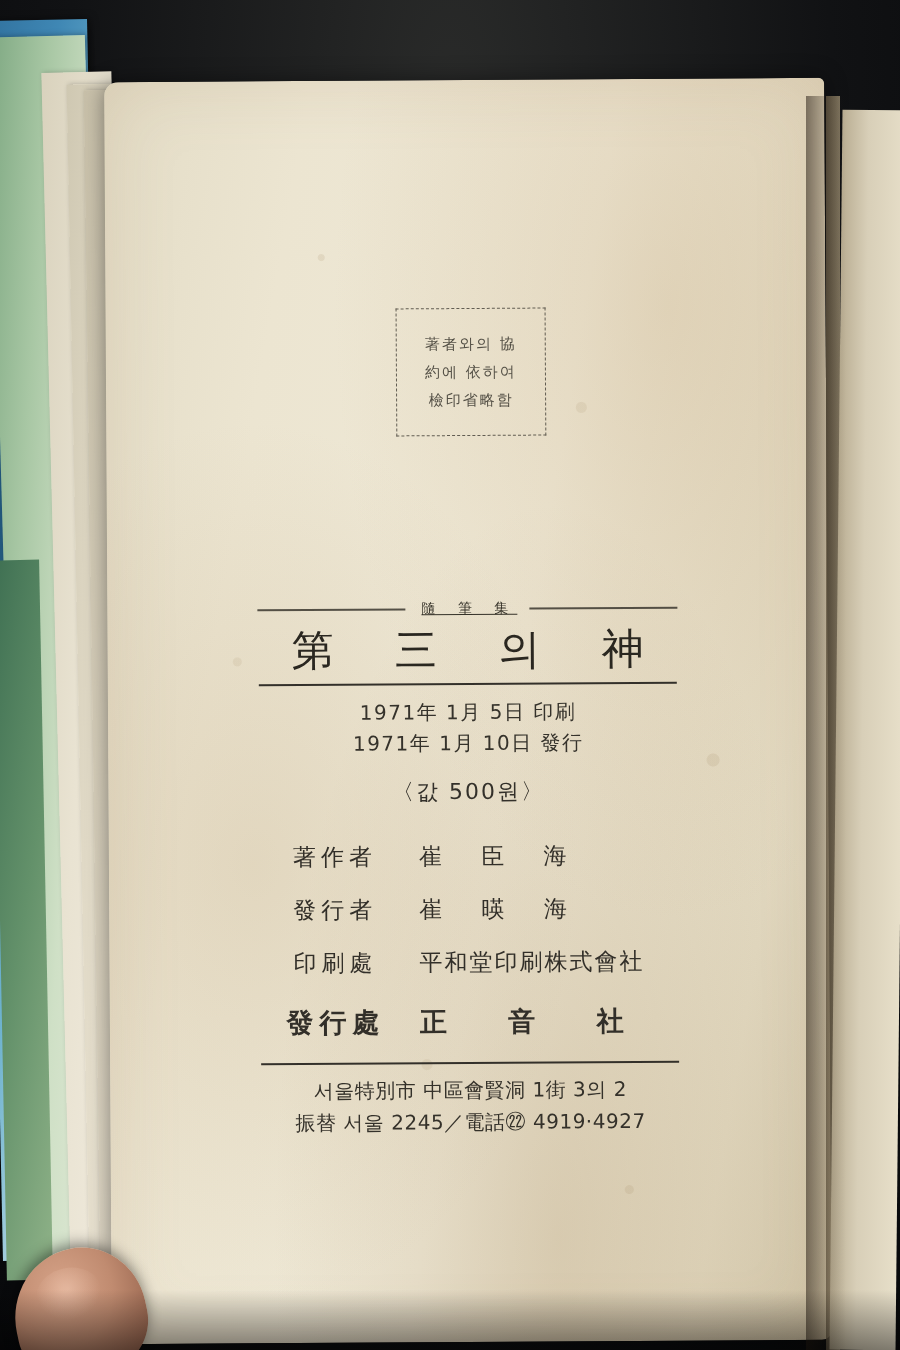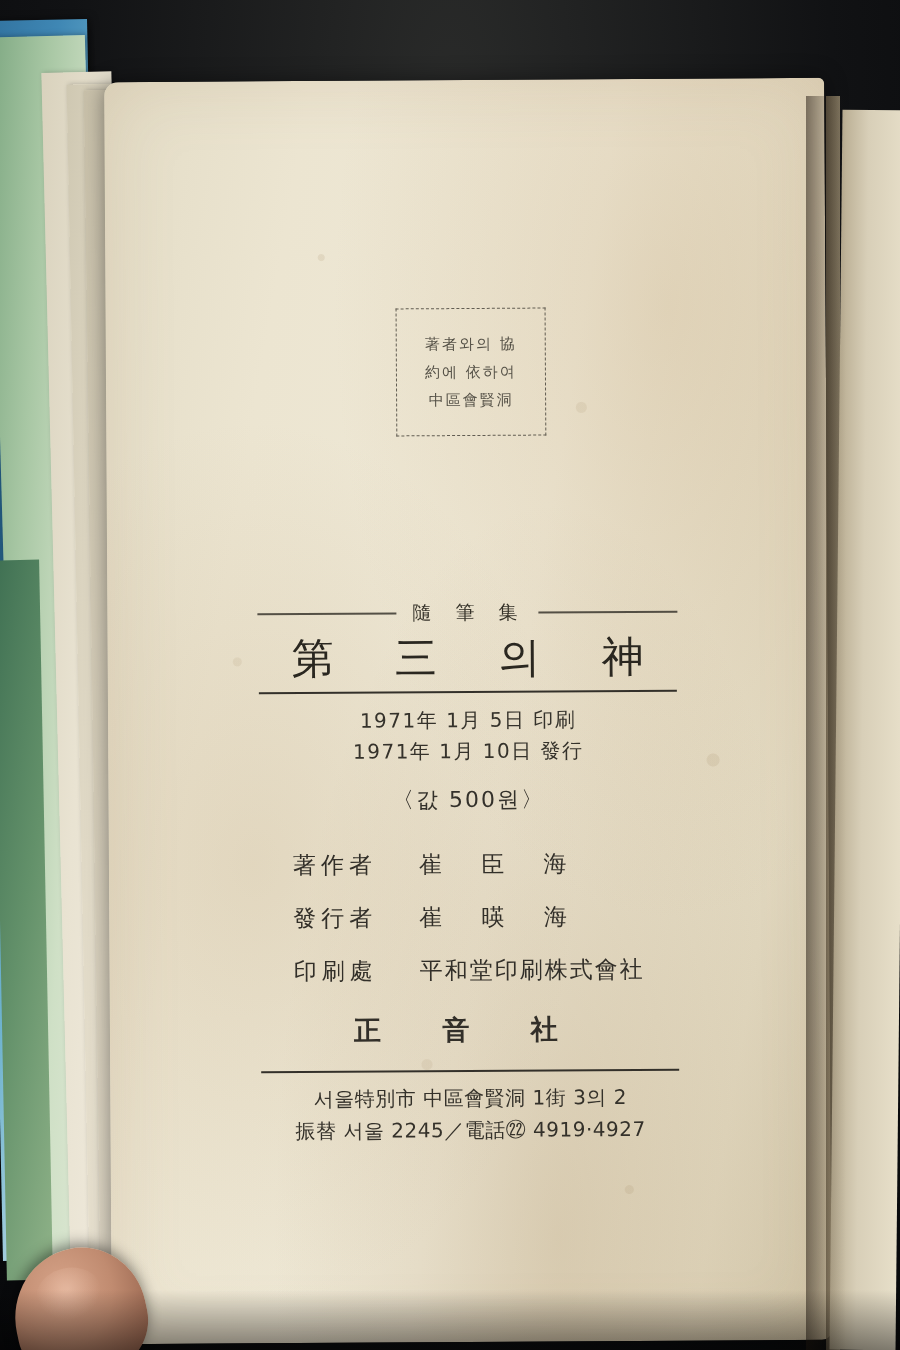--- a/index.html
+++ b/index.html
@@ -195,24 +195,25 @@
     margin: 0 auto 6px;
     width: 420px;
   }
   .series-row .rule {
     flex: 1;
     height: 1.5px;
     background: #39362e;
     opacity: .85;
   }
   .series-label {
-    font-size: 19px;
+    font-size: 14px;
     letter-spacing: 9px;
     color: #343128;
     padding-left: 4px;
+    text-decoration: underline;
   }
   .book-title {
     font-size: 42px;
     letter-spacing: 24px;
     color: #2a2720;
     padding-left: 24px;
     line-height: 1.25;
     font-family: "DejaVu Serif", serif;
   }
   .hr-thick {
@@ -335,21 +336,21 @@
   <div class="page-sheet"></div>
   <div class="facing-edge"></div>
   <div class="facing"></div>
   <div class="gutter"></div>
 
   <div class="content">
 
     <div class="seal">
       <div class="line">著者와의  協</div>
       <div class="line">約에  依하여</div>
-      <div class="line">中區會賢洞</div>
+      <div class="line">檢印省略함</div>
     </div>
 
     <div class="colophon">
 
       <div class="series-row">
         <div class="rule"></div>
         <div class="series-label">隨 筆 集</div>
         <div class="rule"></div>
       </div>
 
@@ -373,20 +374,21 @@
           <span class="credit-role">發行者</span>
           <span class="credit-name">崔  暎  海</span>
         </div>
 
         <div class="credit-row">
           <span class="credit-role">印刷處</span>
           <span class="credit-name tight">平和堂印刷株式會社</span>
         </div>
 
         <div class="credit-row pub">
+          <span class="credit-role">發行處</span>
           <span class="credit-name">正  音  社</span>
         </div>
 
       </div>
 
       <div class="hr-bottom"></div>
 
       <div class="address">서울特別市 中區會賢洞 1街 3의 2</div>
       <div class="address">振替 서울 2245／電話㉒ 4919·4927</div>
 

